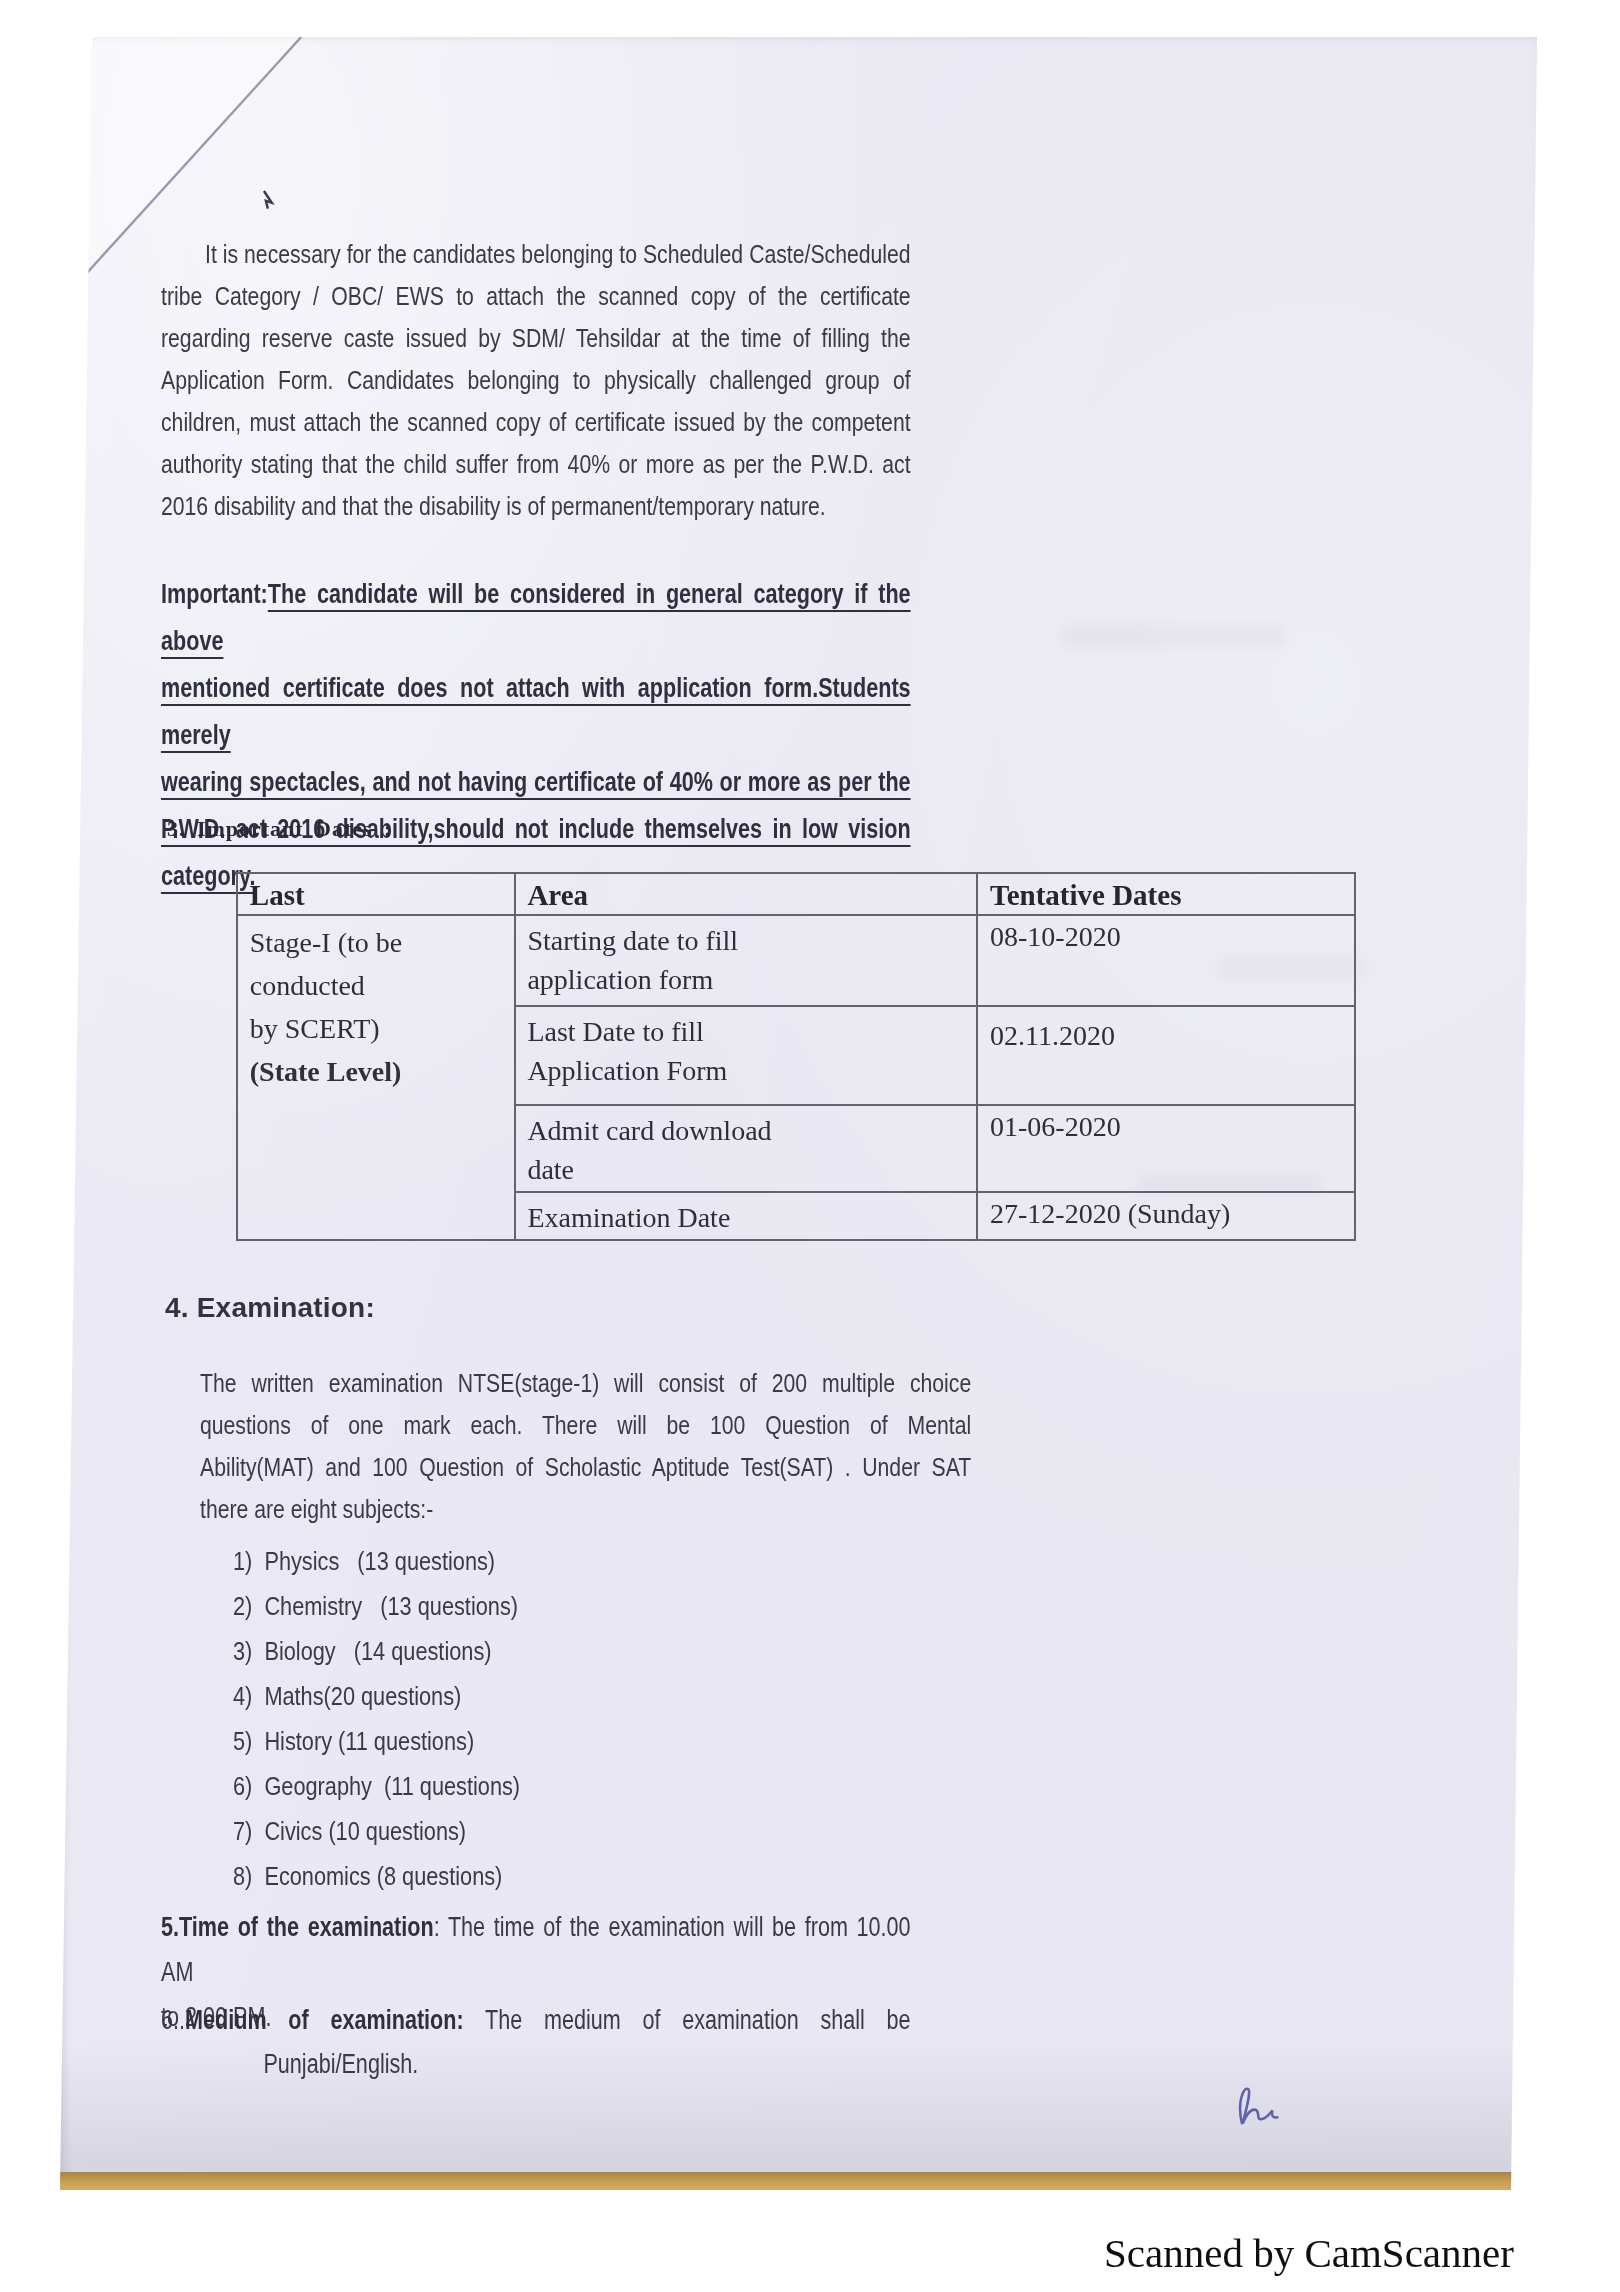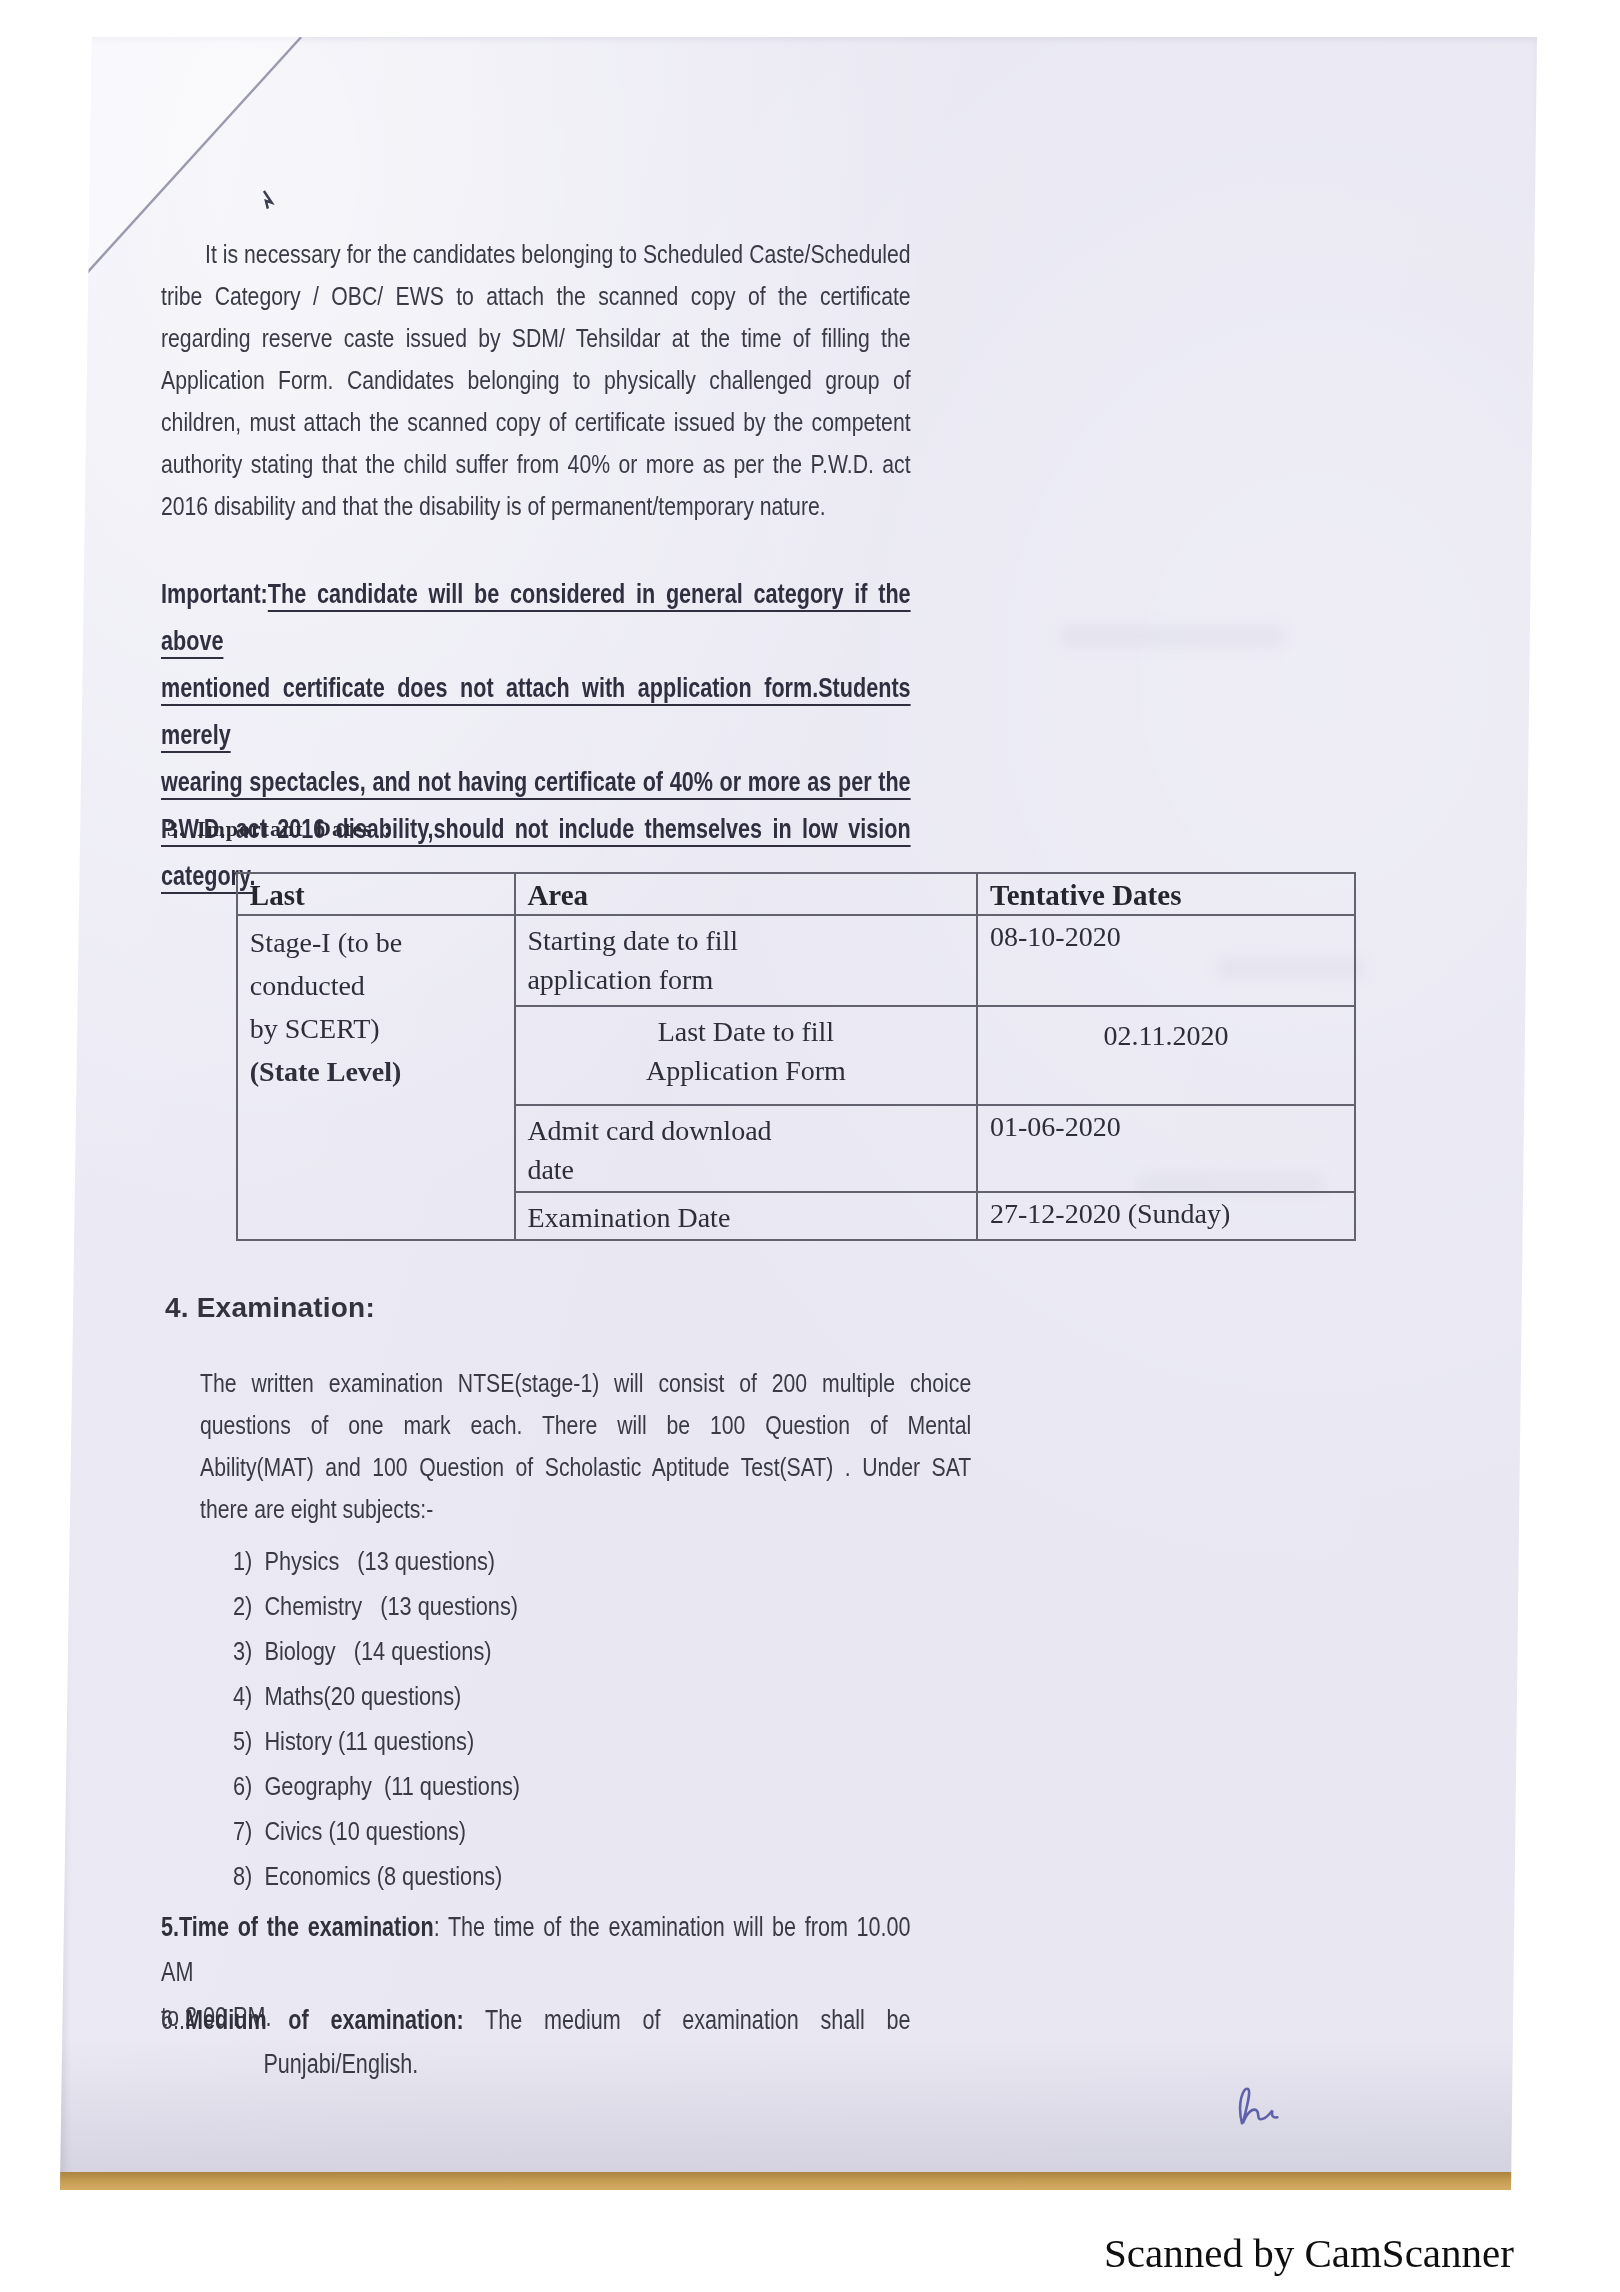--- a/index.html
+++ b/index.html
@@ -61,21 +61,21 @@
     position:absolute;left:176px;top:835px;
     border-collapse:collapse;table-layout:fixed;
     font-family:"Liberation Serif",serif;font-size:28px;color:#2e2e3a;
   }
   .dates-table th,.dates-table td{
     border:2px solid #63636f;vertical-align:top;text-align:left;
     padding:4.9px 11.8px 2px 11.8px;font-weight:normal;
   }
   .dates-table th{font-weight:bold;font-size:29px;color:#26262f;}
   .c1{width:252px;} .c2{width:437px;} .c3{width:352px;}
-  .rowA td{height:82px;} .rowB td{height:82px;text-align:center;} .rowC td{height:78px;} .rowD td{height:39px;}
+  .rowA td{height:82px;} .rowB td{height:82px;} .rowC td{height:78px;} .rowD td{height:39px;}
   .stage-cell div{line-height:43px;}
   .cell-line{line-height:39px;}
 
   
   .crease{position:absolute;left:0;top:0;}
   .sig{position:absolute;left:1172px;top:2045px;}
   .credit{
     position:absolute;left:1104px;top:2229px;
     font-family:"Liberation Serif",serif;font-size:41px;color:#0f0f0f;
   }

